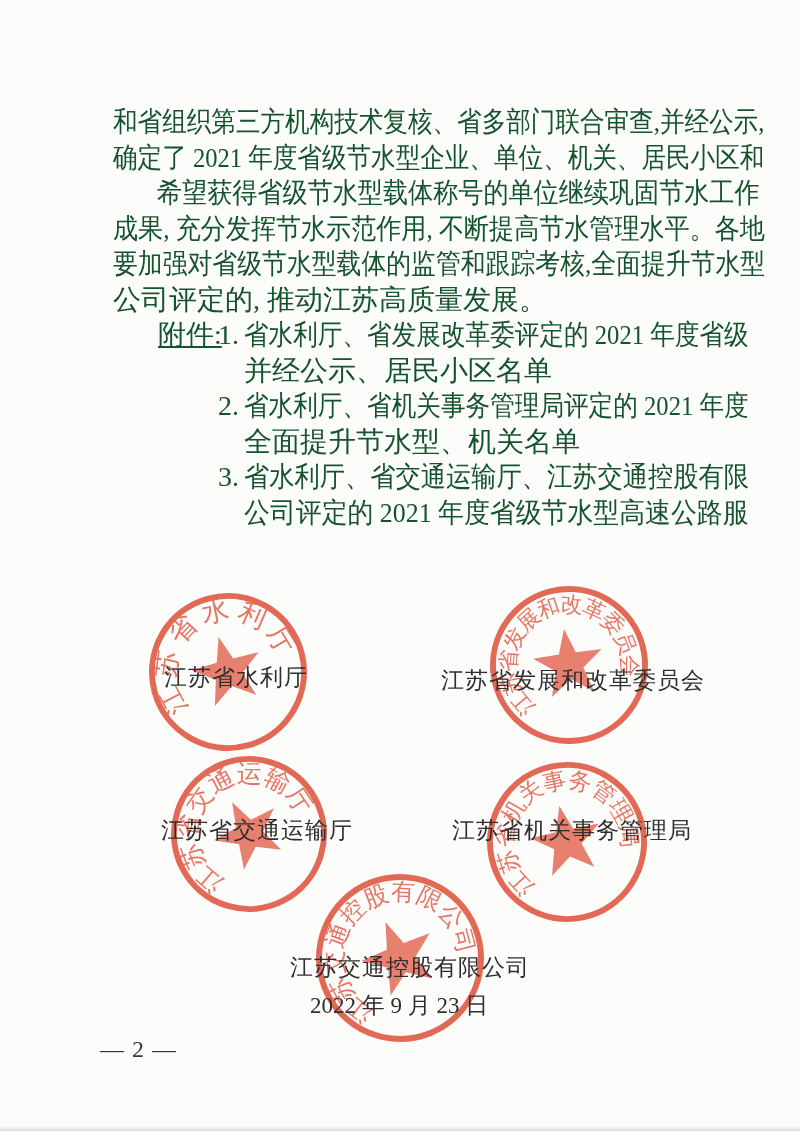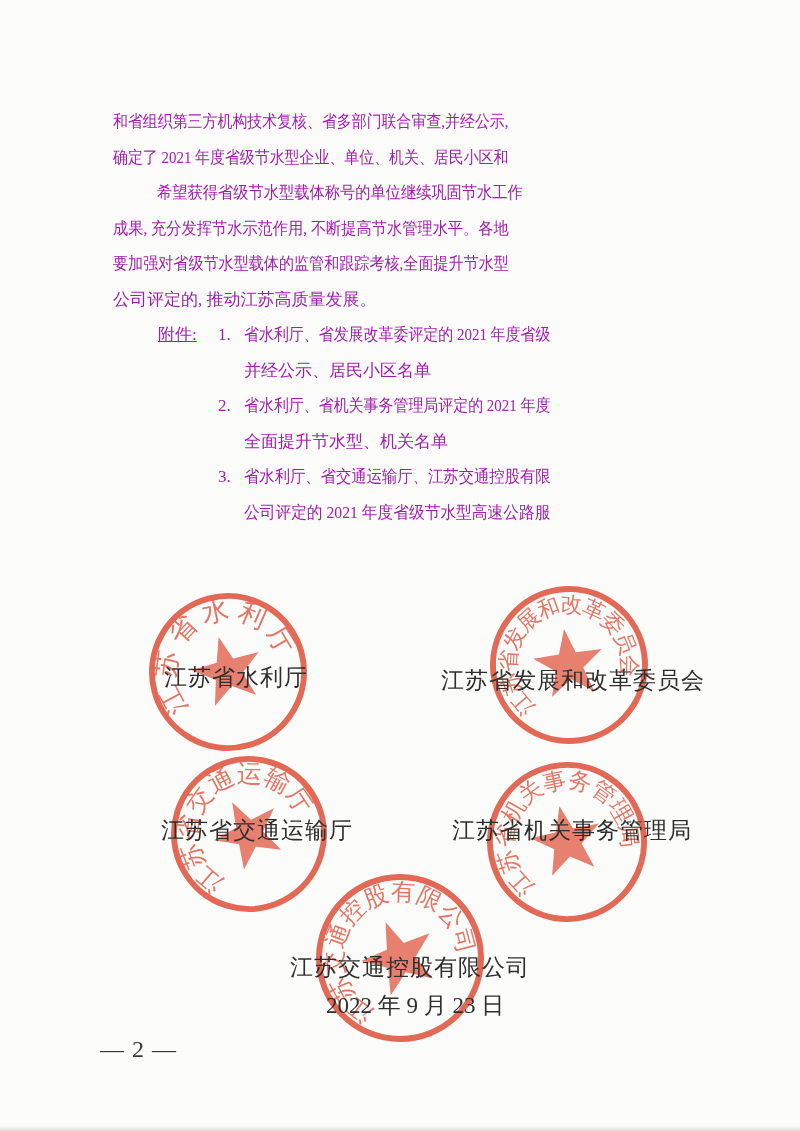--- a/index.html
+++ b/index.html
@@ -6,21 +6,21 @@
   body{
     width:800px;height:1131px;position:relative;overflow:hidden;
     background:#fcfcfb;
     font-family:"Liberation Serif","DejaVu Serif",serif;
     color:#333;
   }
   .page{position:absolute;inset:0;}
   
   .body-text{
     position:absolute;left:113px;top:104px;width:582px;
-    font-size:17px;line-height:35.5px;color:#a21caf;
+    font-size:28px;line-height:35.5px;color:#14532d;
   }
   .line{display:block;height:35.5px;overflow:visible;}
   .ind{margin-left:44px;}
   
   .att-row{display:flex;height:35.5px;line-height:35.5px;}
   .att-spacer-a{width:45px;flex:none;}
   .att-label{width:60px;flex:none;text-decoration:underline;}
   .att-spacer-b{width:105px;flex:none;}
   .att-num{width:26px;flex:none;}
   .att-text{flex:1 1 auto;min-width:0;}
@@ -79,21 +79,21 @@
     </div>
     <div class="line att-cont fit" style="width: 451px; white-space: nowrap; transform-origin: 0px 50%; transform: scaleX(0.92418);">公司评定的 2021 年度省级节水型高速公路服</div>
   </div>
 
   <div class="sig" style="left:164px;top:662px">江苏省水利厅</div>
   <div class="sig" style="left:441px;top:665px">江苏省发展和改革委员会</div>
   <div class="sig" style="left:161px;top:815px">江苏省交通运输厅</div>
   <div class="sig" style="left:452px;top:815px">江苏省机关事务管理局</div>
   <div class="sig" style="left:290px;top:952px">江苏交通控股有限公司</div>
 
-  <div class="sig" style="left:326px;top:990px;letter-spacing:0">2022 年 9 月 23 日</div>
+  <div class="sig" style="left:310px;top:990px;letter-spacing:0">2022 年 9 月 23 日</div>
 
   <div id="seal-layer">
       <svg width="186" height="186" class="seal" style="left: 135px; top: 579px;">
         <g transform="rotate(-15 93 93)" opacity="0.82">
           <circle cx="93" cy="93" r="76" fill="none" stroke="#dd4a33" stroke-width="6"></circle>
           <polygon points="93.0,56.7 101.5,81.2 127.6,81.8 106.8,97.5 114.4,122.4 93.0,107.5 71.6,122.4 79.2,97.5 58.4,81.8 84.5,81.2" fill="#dd4a33" fill-opacity="0.85"></polygon>
           <path id="sealArc0" d="M 46.0 117.5 A 53 53 0 1 1 140.0 117.5" fill="none"></path>
           <text font-size="27" fill="#dd4a33" fill-opacity="0.92" font-family="&quot;Liberation Serif&quot;,&quot;DejaVu Serif&quot;,serif"><textPath href="#sealArc0" xlink:href="#sealArc0" textLength="190" lengthAdjust="spacing">江苏省水利厅</textPath></text>
         </g>
       </svg>

